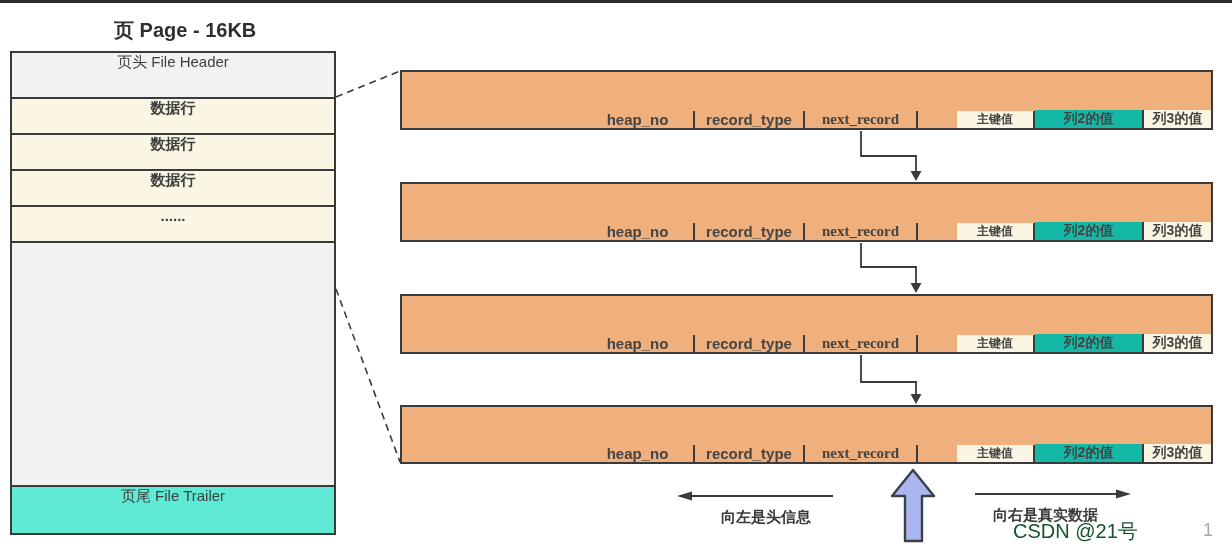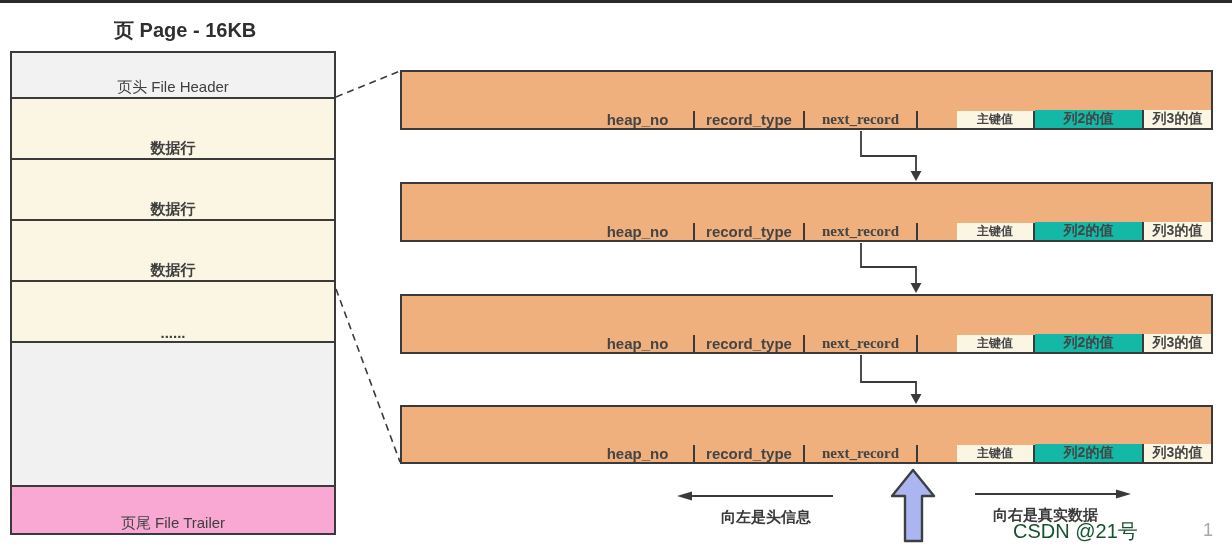--- a/index.html
+++ b/index.html
@@ -23,30 +23,30 @@
   }
   
   .page-box {
     position:absolute; left:10px; top:51px;
     width:326px; height:484px;
     border:2px solid #3a3a3a;
     display:flex; flex-direction:column;
     background:#f1f1f1;
   }
   .page-box .row {
-    display:flex; align-items:flex-end; justify-content:center;
+    display:flex; align-items:flex-start; justify-content:center;
     border-bottom:2px solid #3a3a3a;
     font-size:15px;
   }
   .page-box .row.gray { background:#f2f2f2; }
   .page-box .row.cream { background:#fbf6e4; font-weight:bold; }
   .page-box .row.h-header { height:46px; }
-  .page-box .row.h-data { height:61px; }
+  .page-box .row.h-data { height:36px; }
   .page-box .filler { flex:1; background:#f1f1f1; border-bottom:2px solid #3a3a3a; }
-  .page-box .row.h-trailer { height:46px; border-bottom:none; background:#f9a8d4; }
+  .page-box .row.h-trailer { height:46px; border-bottom:none; background:#5eead4; }
   
   .rec-row {
     position:absolute; left:400px;
     width:813px; height:60px;
     border:2px solid #3a3a3a;
     display:flex;
     background:#f0b07d;
     align-items:flex-end;
   }
   .rec-row .cell {

